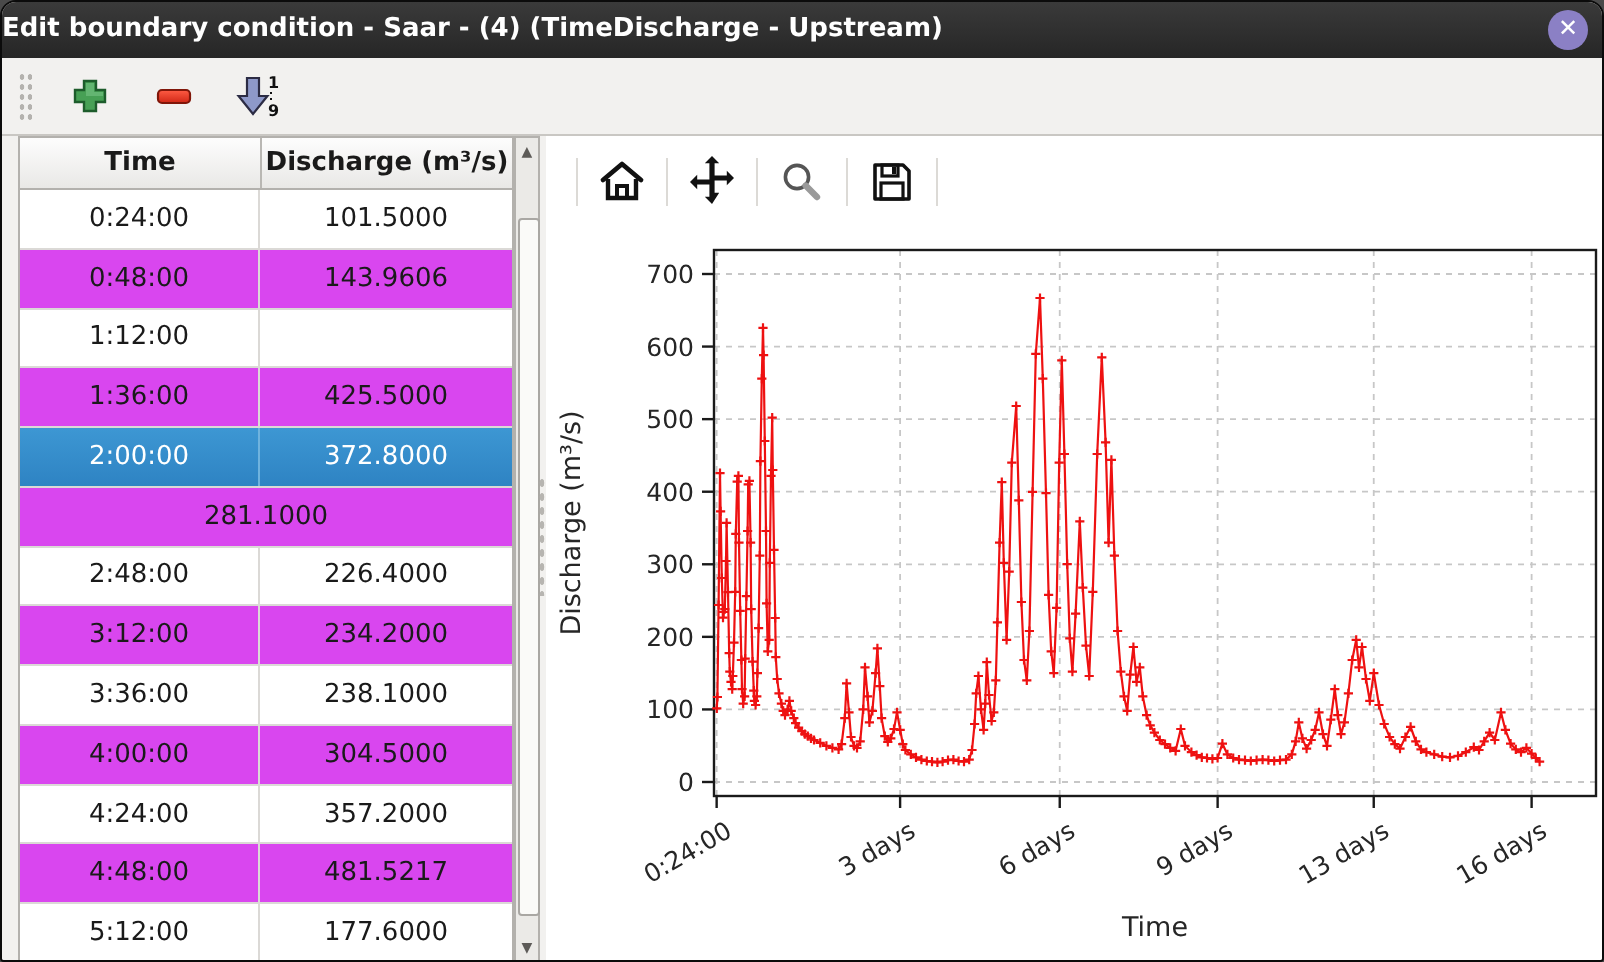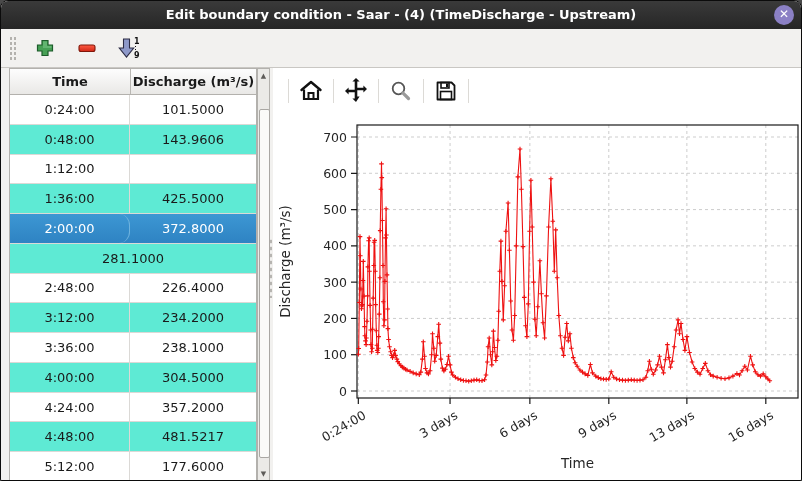--- a/index.html
+++ b/index.html
@@ -1,20 +1,20 @@
 <!DOCTYPE html>
 <html><head>
 <meta charset="utf-8">
 <style>
   html,body{margin:0;padding:0;background:#4a4a4a;font-family:"DejaVu Sans","Liberation Sans",sans-serif;}
   .window{position:relative;width:800px;height:479px;margin:0 auto;border:1px solid #0b0b0b;
           border-radius:8px 8px 2px 2px;overflow:hidden;background:#f2f1ef;}
   
   .titlebar{height:28px;background:linear-gradient(#3a3a3a,#262626);position:relative;}
-  .titlebar .title{color:#ffffff;font-size:13px;font-weight:bold;text-align:center;line-height:28px;
+  .titlebar .title{color:#ffffff;font-size:13px;font-weight:bold;line-height:28px;
                    white-space:nowrap;overflow:hidden;}
   .close-btn{position:absolute;right:7px;top:4px;width:20px;height:20px;border-radius:50%;
              background:#8b80c5;color:#fff;font-size:12px;font-weight:bold;text-align:center;
              line-height:19px;cursor:pointer;}
   
   .toolbar{height:38px;background:#f2f1ef;border-bottom:1px solid #c9c7c3;display:flex;
            align-items:center;padding:0 8px;}
   .drag-handle{width:7px;height:26px;margin-right:14px;
      background-image:radial-gradient(#b4b2ae 1px,transparent 1.3px);
      background-size:4px 5px;background-position:0 1px;}
@@ -27,26 +27,26 @@
      background-image:radial-gradient(#b7b5b1 1px,transparent 1.3px);background-size:4px 7px;}
   .datatable{position:absolute;left:8px;top:0;width:248px;height:412px;background:#fff;
              border:1px solid #b3b1ad;border-bottom:none;box-sizing:border-box;overflow:hidden;}
   .thead{display:flex;height:26px;background:linear-gradient(#fdfdfd,#e9e8e6);
          border-bottom:1px solid #b3b1ad;box-sizing:border-box;}
   .th{font-size:13px;font-weight:bold;color:#1a1a1a;display:flex;align-items:center;justify-content:center;}
   .th.c0{width:120px;border-right:1px solid #b9b7b3;}
   .th.c1{flex:1;}
   .tbody{height:386px;overflow:hidden;}
   .trow{display:flex;height:29.77px;box-sizing:border-box;border-bottom:1px solid #dbd9d6;background:#fff;}
-  .trow.alt{background:#5eead4;justify-content:space-between;}
+  .trow.alt{background:#d946ef;justify-content:space-between;}
   .td{font-size:13px;color:#1a1a1a;display:flex;align-items:center;justify-content:center;box-sizing:border-box;}
   .td.c0{width:120px;border-right:1px solid #dbd9d6;}
   .td.c1{flex:1;}
   .trow.selected{background:linear-gradient(#3d97d3,#2e83c3);}
-  .trow.selected .td{color:#ffffff;border-radius:11px;}
+  .trow.selected .td{color:#ffffff;}
   .trow.selected .td.c0{border-right-color:#6fb3de;}
   
   .vscroll{position:absolute;left:256px;top:0;width:13px;height:412px;background:#ebeae7;
            border:1px solid #b3b1ad;border-bottom:none;box-sizing:border-box;}
   .sb-btn{position:absolute;left:0;width:11px;height:13px;display:flex;align-items:center;
           justify-content:center;font-size:7px;color:#5d5b58;cursor:pointer;}
   .sb-up{top:0;}
   .sb-down{bottom:0;}
   .sb-thumb{position:absolute;left:1px;top:40px;width:9px;height:347px;background:#fafaf8;
             border:1px solid #a9a7a3;border-radius:2px;cursor:pointer;}

